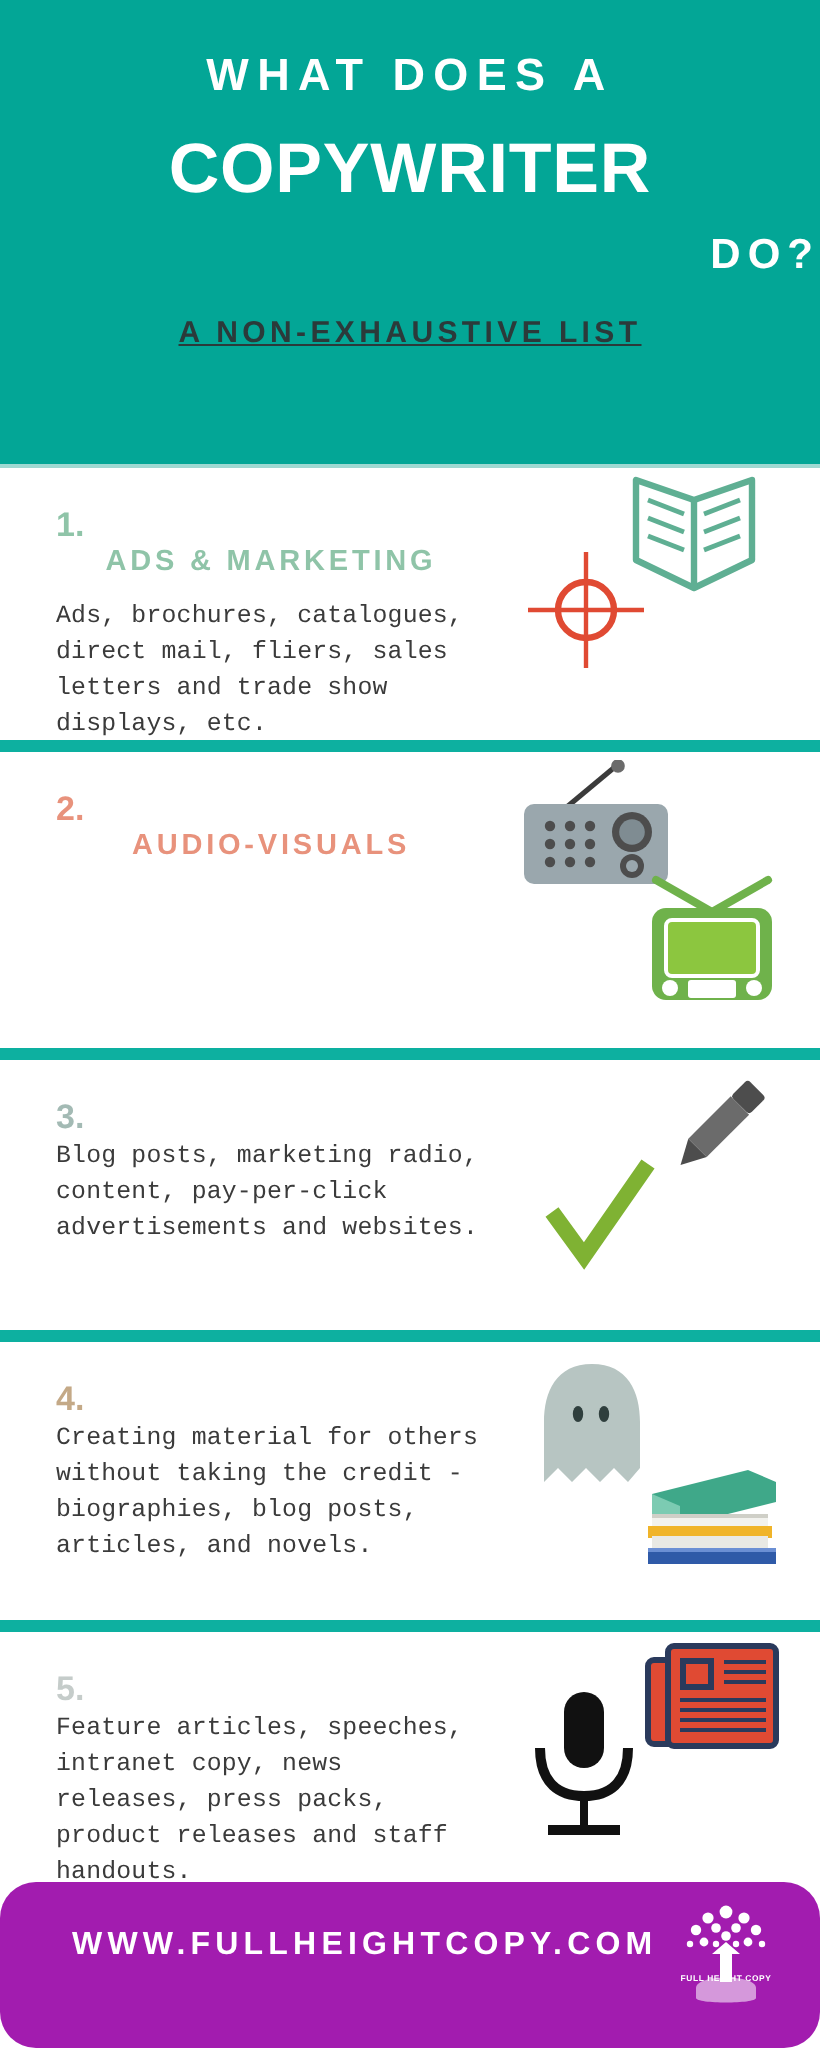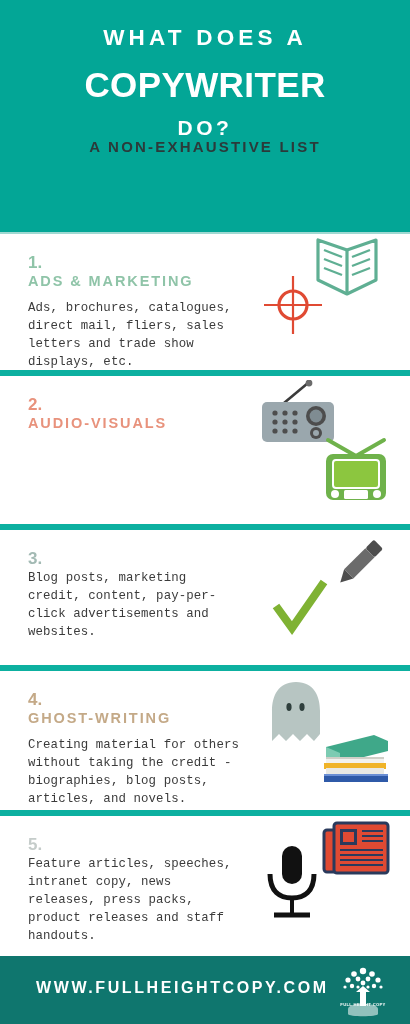--- a/index.html
+++ b/index.html
@@ -43,27 +43,30 @@
     letter-spacing: 0.4px;
     line-height: 1.0;
     margin-bottom: 14px;
   }
   .hdr-line3 {
     color: #ffffff;
     font-size: 21px;
     font-weight: bold;
     letter-spacing: 3.5px;
     line-height: 1.1;
+    margin-bottom: 20px;
+    text-align: right;
   }
   .hdr-sub {
     color: #2b3a3a;
     font-size: 15px;
     font-weight: bold;
     letter-spacing: 2.2px;
     line-height: 1.1;
+    text-decoration: underline;
   }
 
   
   .divider {
     height: 6px;
     background: #0DB0A0;
     width: 100%;
   }
   .divider-soft {
     height: 2px;
@@ -89,20 +92,21 @@
     font-weight: bold;
     line-height: 1.05;
     margin-bottom: 2px;
   }
   .sec-title {
     font-size: 14.5px;
     font-weight: bold;
     letter-spacing: 1.9px;
     line-height: 1.1;
     margin-bottom: 10px;
+    text-align: center;
   }
   .sec-body {
     font-family: Liberation Mono, monospace;
     font-size: 12.4px;
     color: #3b3b3b;
     line-height: 1.45;
     letter-spacing: 0.1px;
   }
   .sec-icons {
     position: absolute;
@@ -202,21 +206,21 @@
           <rect x="26" y="54" width="24" height="9" rx="1.5" fill="#ffffff"></rect>
         </svg>
       </span>
     </div>
   </div>
   <div class="divider"></div>
 
   <div class="section" style="height:135px;">
     <div class="sec-text">
       <div class="sec-num" style="color:#A3BAB4;">3.</div>
-      <div class="sec-body">Blog posts, marketing credit, content, pay-per-click advertisements and websites.</div>
+      <div class="sec-body">Blog posts, marketing radio, content, pay-per-click advertisements and websites.</div>
     </div>
     <div class="sec-icons">
 
       <span class="ico" style="left:88px; top:2px;">
         <svg width="62" height="62" viewBox="0 0 62 62">
           <g transform="rotate(45 31 31)">
             <rect x="25" y="4" width="13" height="12" rx="2" fill="#4d4d4d"></rect>
             <rect x="25" y="16" width="13" height="30" fill="#6b6b6b"></rect>
             <polygon points="25,46 38,46 31.5,58" fill="#4d4d4d"></polygon>
           </g>
@@ -228,21 +232,20 @@
           <path d="M8 30 L24 52 L56 6" fill="none" stroke="#7FB233" stroke-width="8" stroke-linecap="butt" stroke-linejoin="miter"></path>
         </svg>
       </span>
     </div>
   </div>
   <div class="divider"></div>
 
   <div class="section" style="height:139px;">
     <div class="sec-text">
       <div class="sec-num" style="color:#C4A987;">4.</div>
-      <div class="sec-title" style="color:#C4A987;">GHOST-WRITING</div>
       <div class="sec-body">Creating material for others without taking the credit - biographies, blog posts, articles, and novels.</div>
     </div>
     <div class="sec-icons">
 
       <span class="ico" style="left:24px; top:8px;">
         <svg width="64" height="68" viewBox="0 0 64 68">
           <path d="M32 3 C14 3 8 17 8 32 L8 62 L15 55 L22 62 L29 55 L36 62 L43 55 L50 62 L56 55 L56 32 C56 17 50 3 32 3 Z" fill="#B7C5C2"></path>
           <ellipse cx="25" cy="28" rx="2.6" ry="4" fill="#2f3f3d"></ellipse>
           <ellipse cx="38" cy="28" rx="2.6" ry="4" fill="#2f3f3d"></ellipse>
         </svg>
@@ -293,21 +296,21 @@
         <svg width="60" height="78" viewBox="0 0 60 78">
           <rect x="20" y="2" width="20" height="38" rx="10" fill="#111111"></rect>
           <path d="M8 30 C8 48 18 54 30 54 C42 54 52 48 52 30" fill="none" stroke="#111111" stroke-width="5"></path>
           <line x1="30" y1="54" x2="30" y2="70" stroke="#111111" stroke-width="4"></line>
           <line x1="12" y1="71" x2="48" y2="71" stroke="#111111" stroke-width="5"></line>
         </svg>
       </span>
     </div>
   </div>
 
-  <div style="position:absolute; left:0; bottom:0; width:410px; height:68px; background:#0f766e;">
+  <div style="position:absolute; left:0; bottom:0; width:410px; height:83px; background:#a21caf;border-radius:18px;">
     <div style="position:absolute; left:36px; top:23px; color:#ffffff; font-size:16px; font-weight:bold; letter-spacing:2.6px;">WWW.FULLHEIGHTCOPY.COM</div>
     <span style="position:absolute; right:18px; top:6px;">
       <svg width="58" height="58" viewBox="0 0 58 58">
         <g fill="#ffffff">
           <circle cx="29" cy="9" r="3.2"></circle>
           <circle cx="20" cy="12" r="2.8"></circle>
             <circle cx="38" cy="12" r="2.8"></circle>
           <circle cx="14" cy="18" r="2.6"></circle>
             <circle cx="44" cy="18" r="2.6"></circle>
           <circle cx="24" cy="17" r="2.4"></circle>

